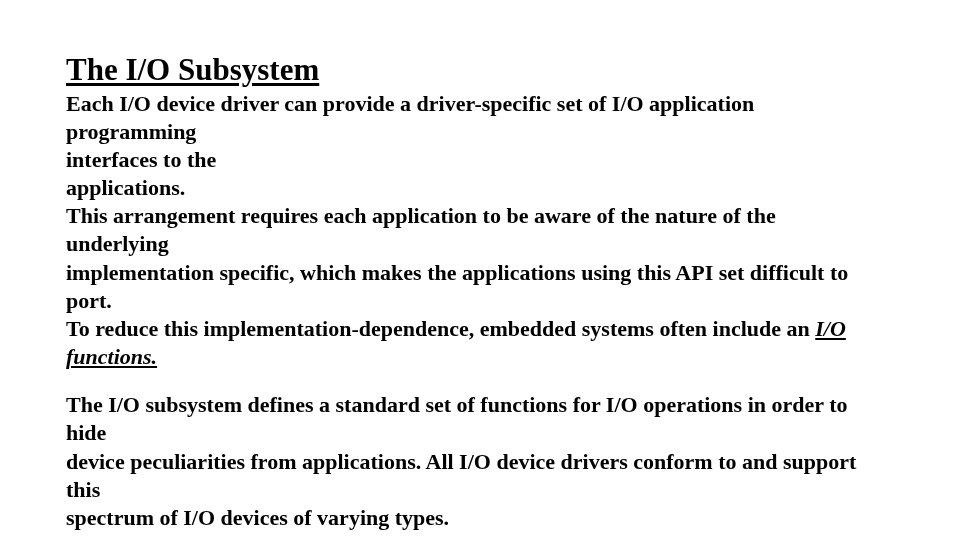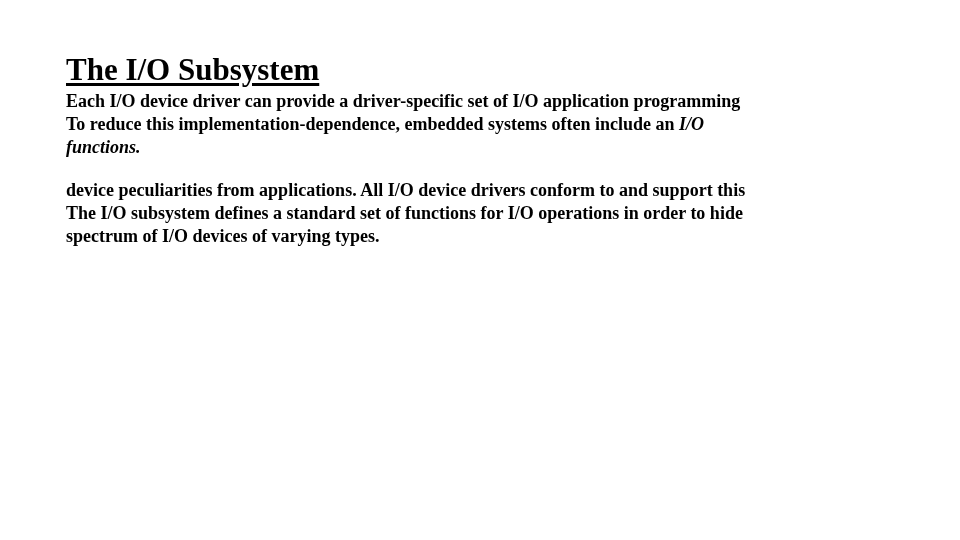--- a/index.html
+++ b/index.html
@@ -18,43 +18,48 @@
   }
   .title {
     font-size: 31px;
     font-weight: bold;
     text-decoration: underline;
     text-underline-offset: 3px;
     margin: 0 0 2px 0;
     line-height: 1.15;
   }
   .para {
-    font-size: 18px;
+    font-size: 22px;
     font-weight: bold;
     line-height: 1.28;
     margin: 0 0 20px 0;
     max-width: 830px;
   }
   .para .italic {
     font-style: italic;
+    text-decoration: underline;
   }
   .line { display: block; }
 </style>
 </head>
 <body>
 
 <div class="page">
 
   <h1 class="title">The I/O Subsystem</h1>
 
   <p class="para">
     <span class="line">Each I/O device driver can provide a driver-specific set of I/O application programming</span>
+    <span class="line">interfaces to the</span>
+    <span class="line">applications.</span>
+    <span class="line">This arrangement requires each application to be aware of the nature of the underlying</span>
+    <span class="line">implementation specific, which makes the applications using this API set difficult to port.</span>
     <span class="line"><span>To reduce this implementation-dependence, embedded systems often include an </span><span class="italic">I/O</span></span>
     <span class="line italic">functions.</span>
   </p>
 
   <p class="para">
+    <span class="line">The I/O subsystem defines a standard set of functions for I/O operations in order to hide</span>
     <span class="line">device peculiarities from applications. All I/O device drivers conform to and support this</span>
-    <span class="line">The I/O subsystem defines a standard set of functions for I/O operations in order to hide</span>
     <span class="line">spectrum of I/O devices of varying types.</span>
   </p>
 
 </div>
 
 </body></html>

